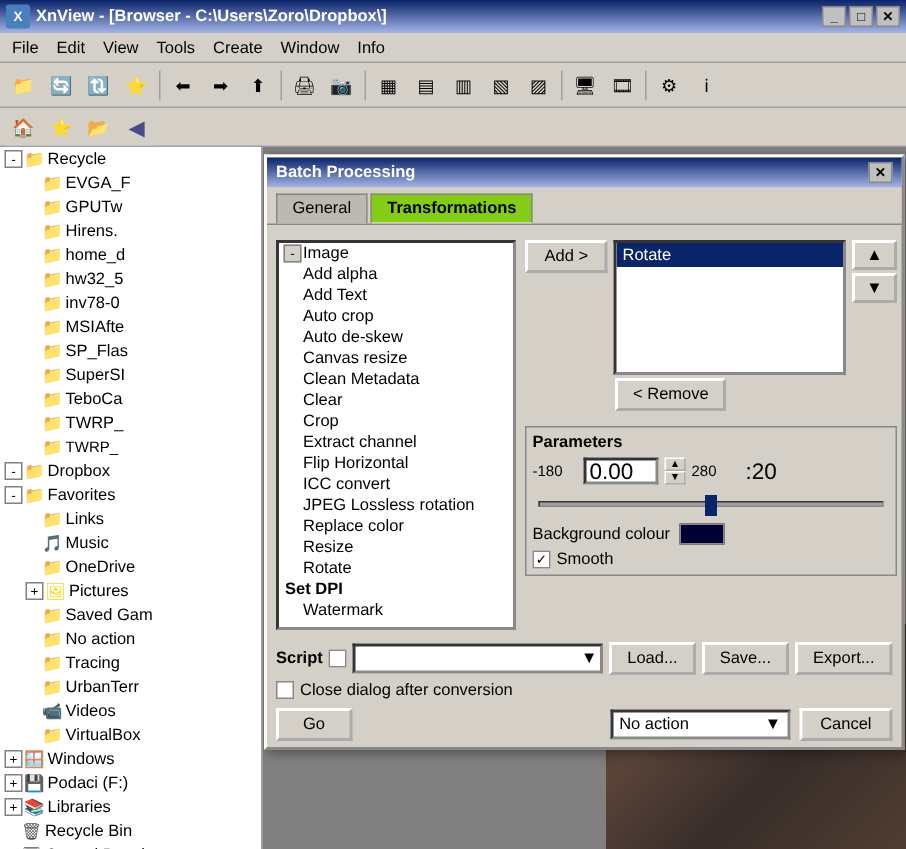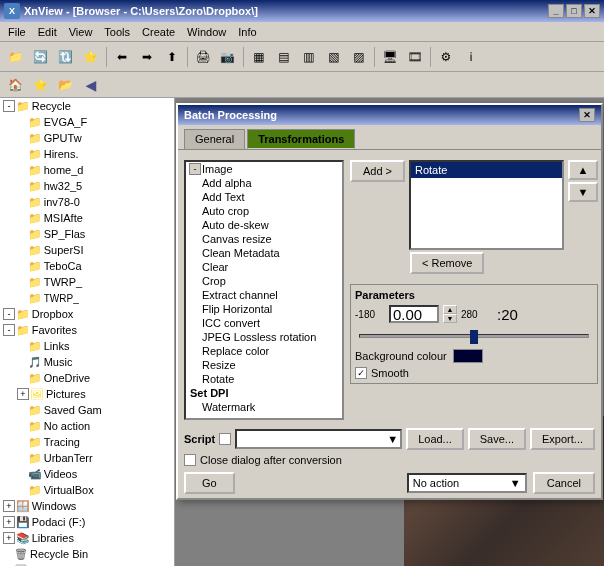--- a/index.html
+++ b/index.html
@@ -200,21 +200,21 @@
     .dialog-tab {
       padding: 3px 10px;
       font-size: 11px;
       border: 1px solid #888;
       border-bottom: none;
       background: #d4d0c8;
       cursor: pointer;
       margin-right: 2px;
     }
     .dialog-tab.active {
-      background: #4d7c0f;
+      background: #84cc16;
       border-bottom: 1px solid #d4d0c8;
       z-index: 1;
       font-weight: bold;
     }
     .dialog-tab:not(.active) {
       background: #bdb9b0;
     }
     .tab-border {
       border-bottom: 1px solid #888;
       margin: 0 0 4px 0;

